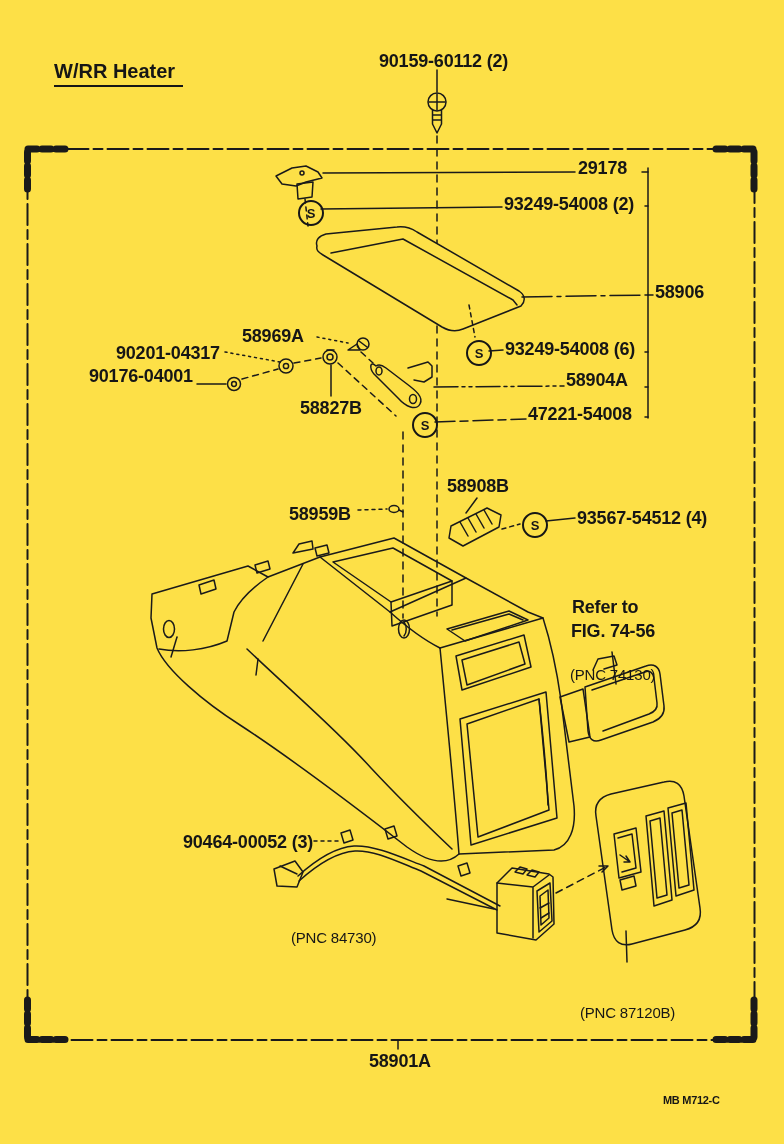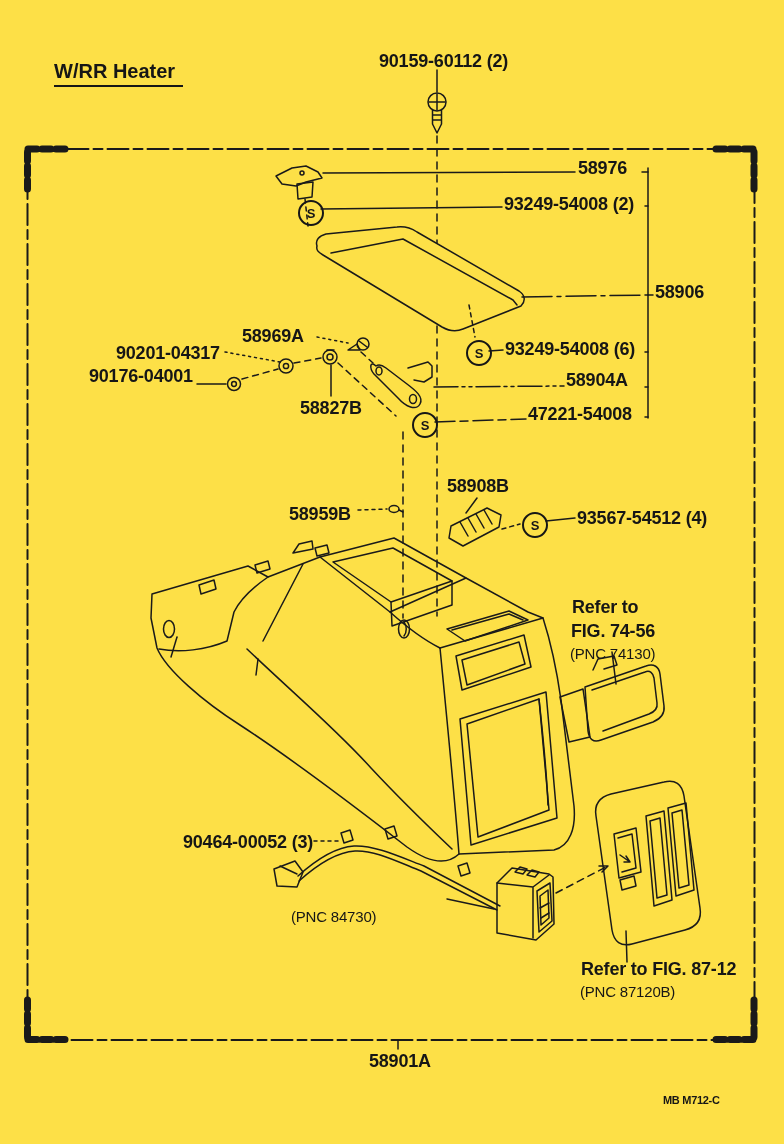--- a/index.html
+++ b/index.html
@@ -1,19 +1,19 @@
 <!DOCTYPE html>
 <html><head>
 <meta charset="utf-8">
 <style>
   html,body{margin:0;padding:0;background:#e8e8e8;}
   .page{position:relative;width:784px;height:1144px;background:#fde047;overflow:hidden;
         font-family:"Liberation Sans", sans-serif;color:#161616;}
   .lbl{position:absolute;font-size:18px;font-weight:600;letter-spacing:-0.2px;white-space:nowrap;}
-  .pnc{position:absolute;font-size:15px;font-weight:500;letter-spacing:-0.2px;white-space:nowrap;}
+  .pnc{position:absolute;font-size:15px;font-weight:500;letter-spacing:-0.2px;white-space:nowrap;margin-top:21px;}
   .title{position:absolute;left:54px;top:60px;font-size:20px;font-weight:700;
          border-bottom:2.5px solid #161616;padding:0 8px 2px 0;}
   .footer{position:absolute;left:663px;top:1094px;font-size:11px;font-weight:700;letter-spacing:-0.3px;}
   .ssym{position:absolute;width:22px;height:22px;border:2px solid #161616;border-radius:50%;
         font-size:13px;font-weight:700;display:flex;align-items:center;justify-content:center;line-height:1;}
   svg{position:absolute;left:0;top:0;}
 </style>
 </head>
 <body>
 
@@ -188,21 +188,21 @@
       </g>
       <path d="M626,931 L627,962"></path>
 
       <path d="M398,1040 V1049"></path>
     </g>
   </svg>
 
   <div class="title">W/RR Heater</div>
 
   <div class="lbl" style="left:379px;top:51px">90159-60112 (2)</div>
-  <div class="lbl" style="left:578px;top:158px">58976</div>
+  <div class="lbl" style="left:578px;top:158px">29178</div>
   <div class="lbl" style="left:504px;top:194px">93249-54008 (2)</div>
   <div class="lbl" style="left:655px;top:282px">58906</div>
   <div class="lbl" style="left:505px;top:339px">93249-54008 (6)</div>
   <div class="lbl" style="left:242px;top:326px">58969A</div>
   <div class="lbl" style="left:116px;top:343px">90201-04317</div>
   <div class="lbl" style="left:89px;top:366px">90176-04001</div>
   <div class="lbl" style="left:300px;top:398px">58827B</div>
   <div class="lbl" style="left:566px;top:370px">58904A</div>
   <div class="lbl" style="left:528px;top:404px">47221-54008</div>
   <div class="lbl" style="left:447px;top:476px">58908B</div>
@@ -210,21 +210,20 @@
   <div class="lbl" style="left:577px;top:508px">93567-54512 (4)</div>
   <div class="lbl" style="left:183px;top:832px">90464-00052 (3)</div>
   <div class="lbl" style="left:369px;top:1051px">58901A</div>
 
   <div class="lbl" style="left:572px;top:597px">Refer to</div>
   <div class="lbl" style="left:571px;top:621px">FIG. 74-56</div>
   <div class="pnc" style="left:570px;top:645px">(PNC 74130)</div>
 
   <div class="pnc" style="left:291px;top:908px">(PNC 84730)</div>
 
-  <div class="lbl" style="left:581px;top:959px">Refer to FIG. 87-12</div>
   <div class="pnc" style="left:580px;top:983px">(PNC 87120B)</div>
 
   <div class="ssym" style="left:298px;top:200px">S</div>
   <div class="ssym" style="left:466px;top:340px">S</div>
   <div class="ssym" style="left:412px;top:412px">S</div>
   <div class="ssym" style="left:522px;top:512px">S</div>
 
   <div class="footer">MB M712-C</div>
 </div>
 

